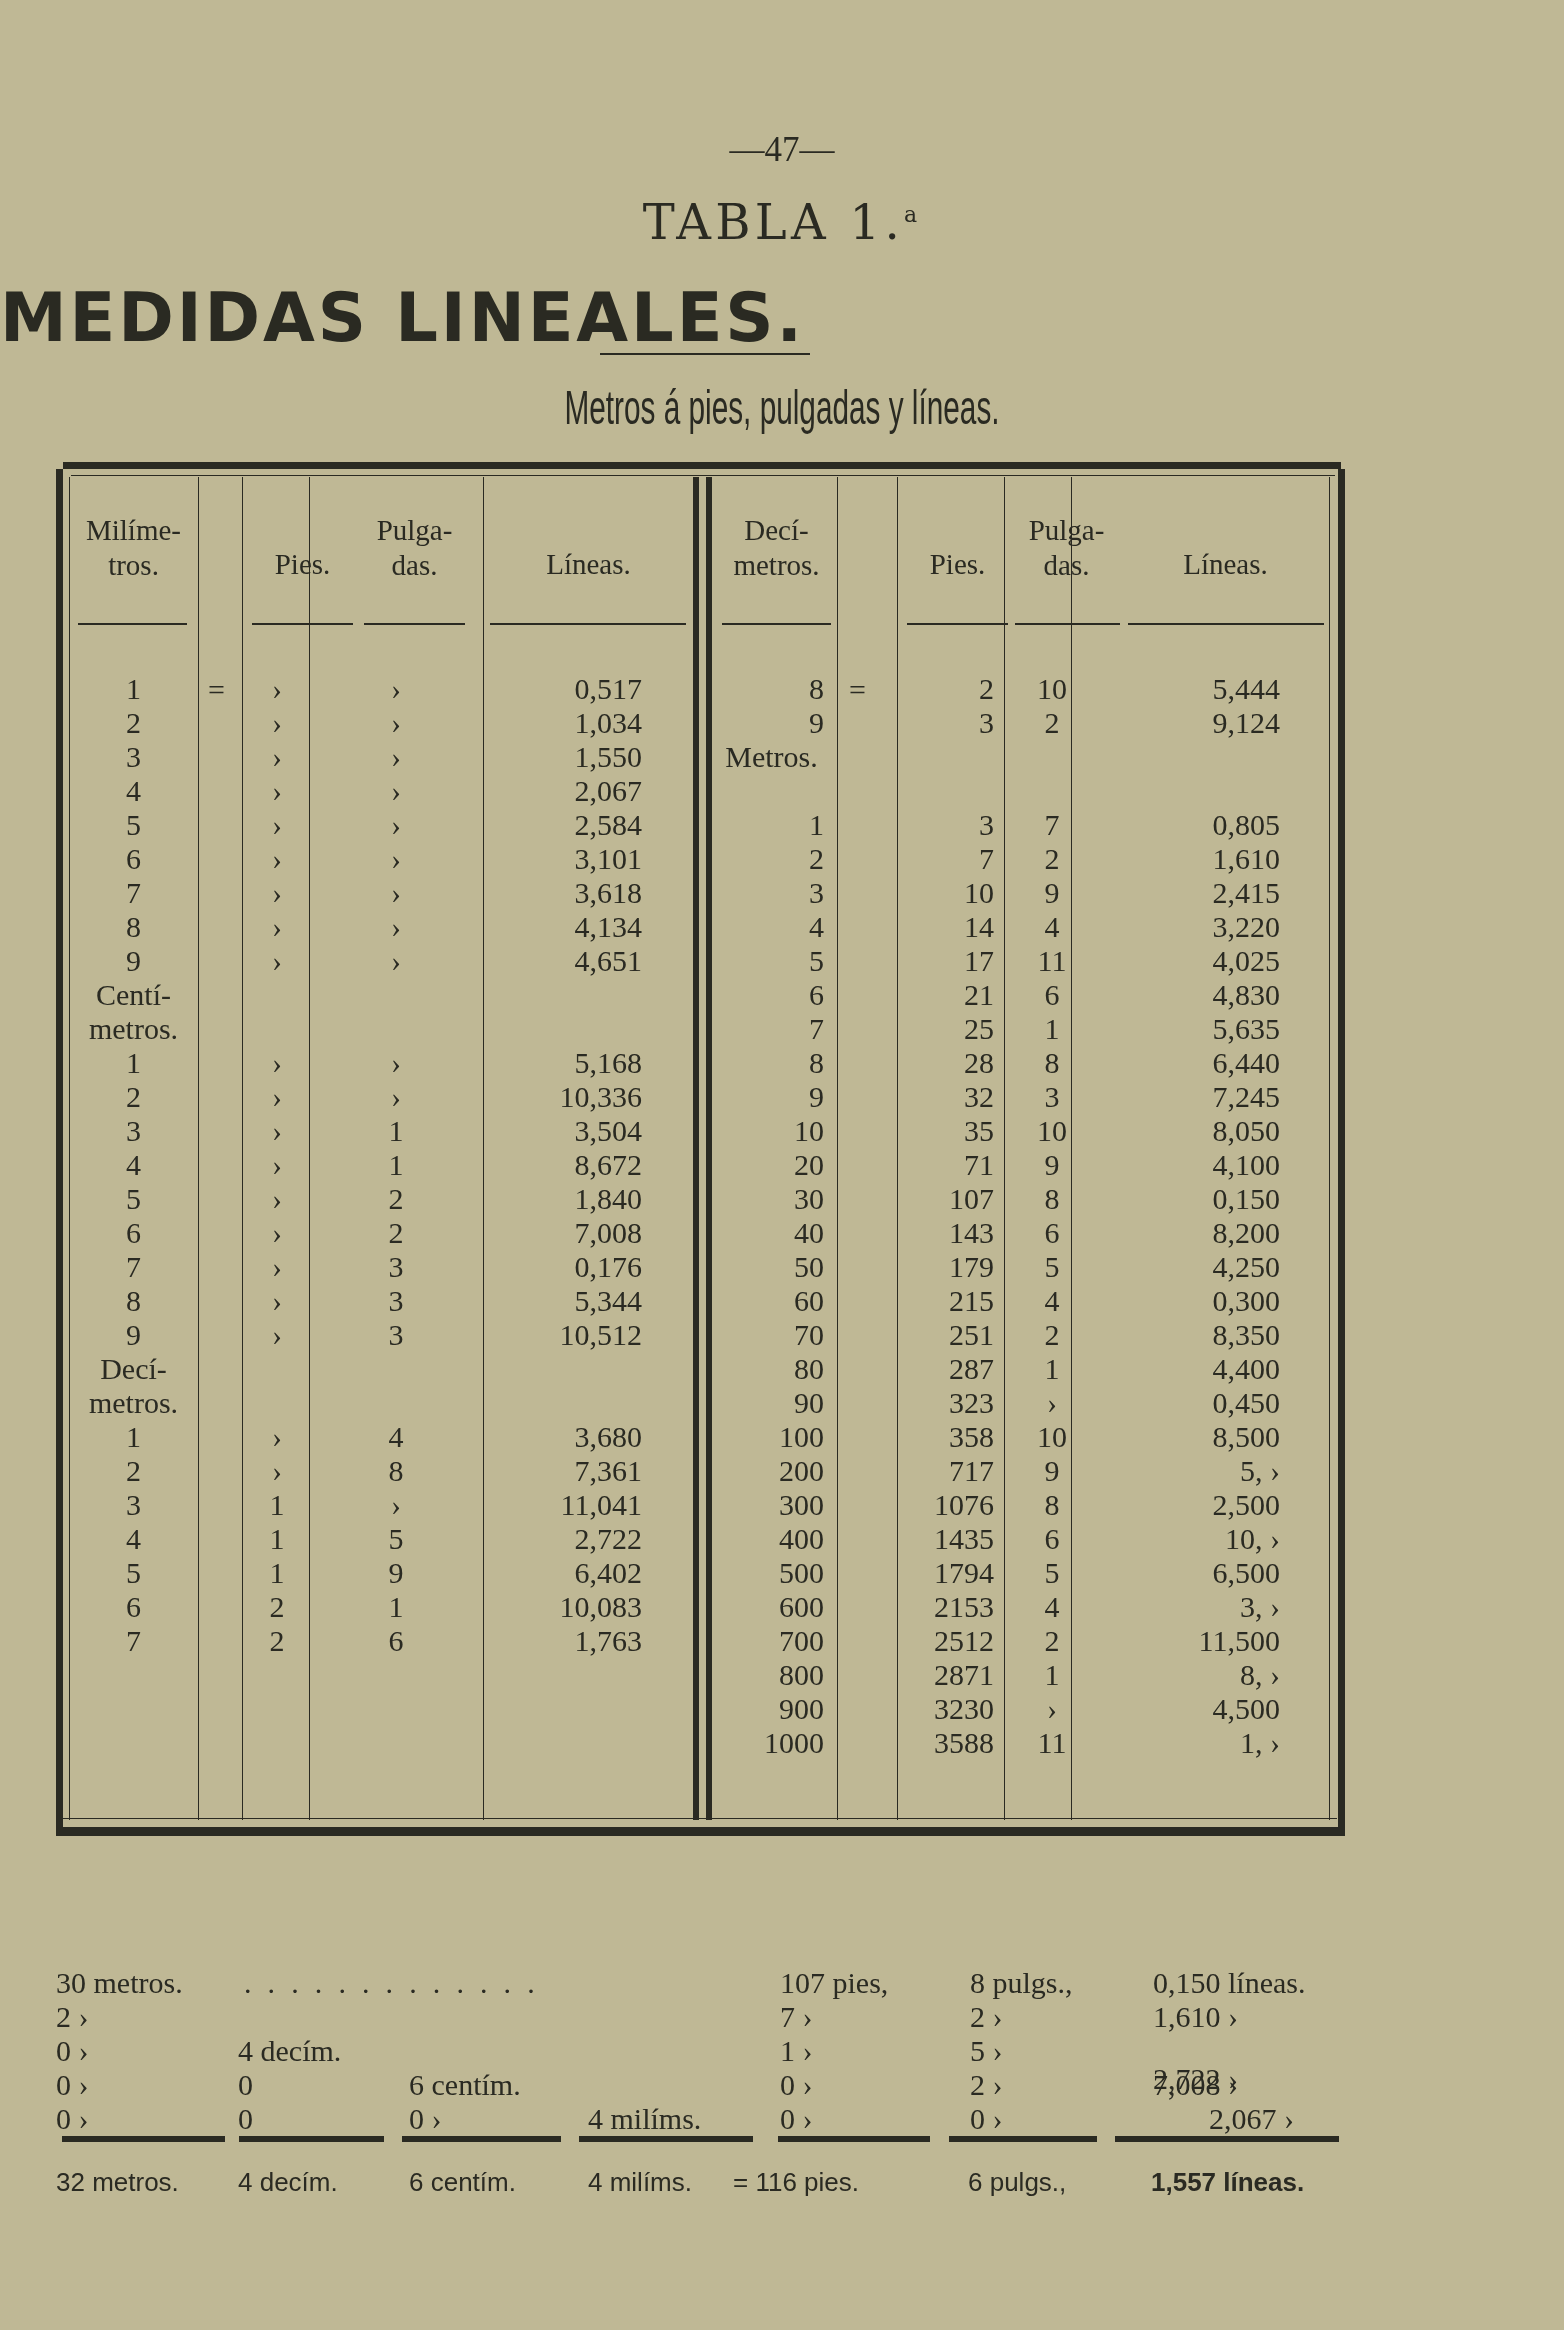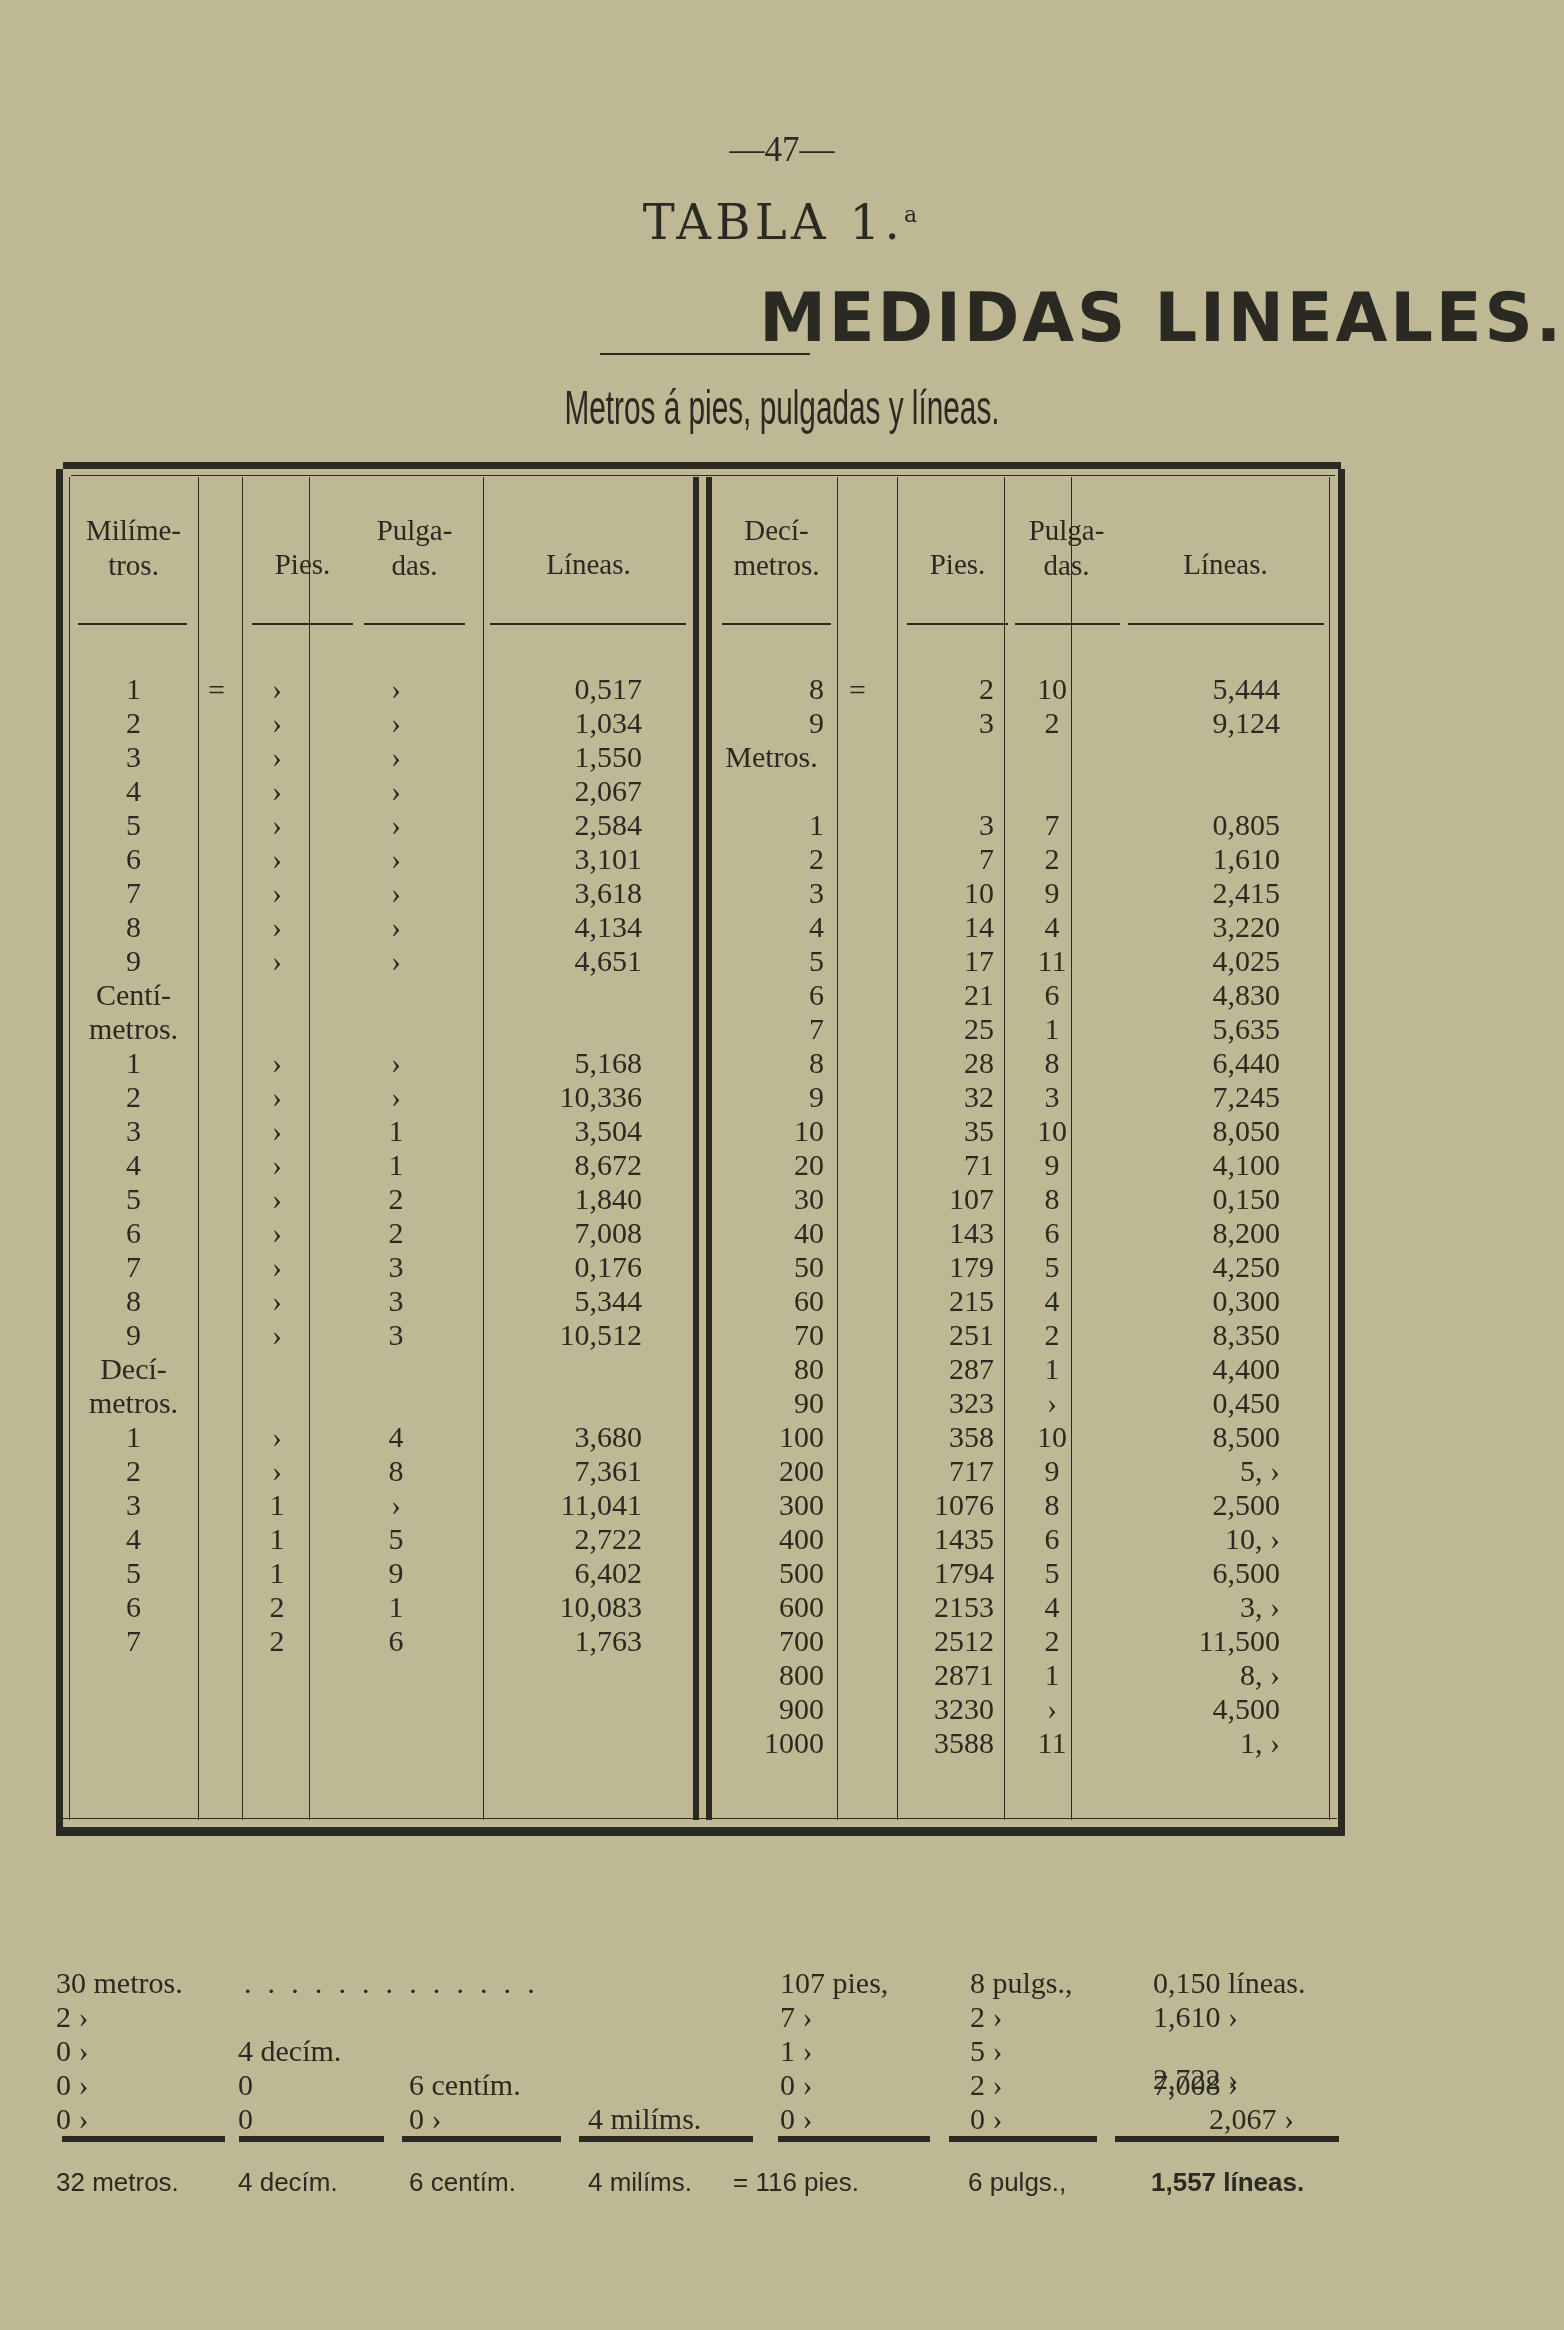--- a/index.html
+++ b/index.html
@@ -17,21 +17,21 @@
     font-family: "Liberation Serif", serif;
   }
   .tabla-title {
     position: absolute; top: 194px; left: 0; width: 1564px;
     text-align: center; font-size: 48px; letter-spacing: 4.3px;
     font-family: "DejaVu Serif", serif;
   }
   .tabla-title sup { font-size: 22px; }
   .main-title {
     position: absolute; top: 279px; left: 0; width: 1564px;
-    text-align: right; font-size: 67px; font-weight: 900;
+    text-align: left; font-size: 67px; font-weight: 900;
     font-family: "DejaVu Sans", sans-serif; letter-spacing: 2.9px;
   }
   .title-rule {
     position: absolute; top: 353px; left: 600px; width: 210px; height: 2.2px;
     background: #2a2a22;
   }
   .subtitle {
     position: absolute; top: 380px; left: 0; width: 1564px;
     text-align: center; font-size: 48px;
     font-family: "Liberation Sans Narrow", "Liberation Sans", sans-serif;

